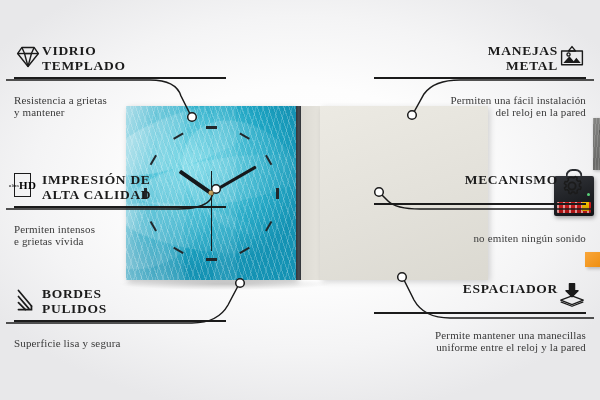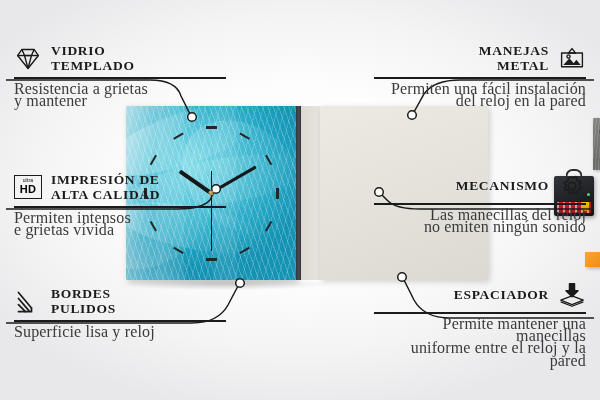--- a/index.html
+++ b/index.html
@@ -106,38 +106,38 @@
   }
   .base-shadow {
     position:absolute; left:120px; top:278px; width:210px; height:12px;
     background:radial-gradient(ellipse at 50% 50%, rgba(0,0,0,.17), rgba(0,0,0,0) 72%);
   }
 
   
   .callout { position:absolute; width:212px; }
   .callout.left  { text-align:left; }
   .callout.right { text-align:right; }
-  .co-head { display:flex; align-items:center; gap:9px; }
+  .co-head { display:flex; align-items:flex-start; }
   .callout.right .co-head { flex-direction:row-reverse; }
   .co-title {
     font-size:13.5px; line-height:14.5px; letter-spacing:.7px;
     color:#1b1b1b; font-weight:700; text-transform:uppercase; flex:1;
   }
   .co-rule { height:1.6px; background:#1b1b1b; margin-top:4px; }
   .co-sub {
-    margin-top:4px; font-size:16px; line-height:12.4px;
+    margin-top:15px; font-size:11px; line-height:12.4px;
     color:#3a3a3a; letter-spacing:.15px;
   }
   .ico { width:28px; height:26px; flex:0 0 28px; display:block; }
   .ico svg { width:100%; height:100%; display:block; }
 
   .hdbox {
-    width:28px; height:24px; border:1.7px solid #1b1b1b;
-    display:flex; flex-direction:column; align-items:center; justify-content:center;
-    font-family:Liberation Sans, sans-serif; line-height:1;
+    width:17px; height:24px; border:1.7px solid #1b1b1b;
+    display:flex; flex-direction:row; align-items:center; justify-content:center;
+    font-family:Liberation Serif, serif; line-height:1;
   }
   .hdbox .u { font-size:5px; letter-spacing:.2px; }
   .hdbox .h { font-size:11px; font-weight:700; letter-spacing:.3px; margin-top:1px; }
 
   
   .links { position:absolute; inset:0; pointer-events:none; }
 </style>
 </head>
 <body>
 
@@ -276,21 +276,21 @@
         </g>
           </svg>
       </span>
       <span class="co-title">
         <span>BORDES</span><br>
         <span>PULIDOS</span>
       </span>
     </div>
     <div class="co-rule"></div>
     <div class="co-sub">
-      <span>Superficie lisa y reloj</span>
+      <span>Superficie lisa y segura</span>
     </div>
   </div>
 
   <div class="callout right" style="left:374px; top:44px;">
     <div class="co-head">
       <span class="ico">
         <svg viewBox="0 0 32 30">
             <g fill="none" stroke="#1b1b1b" stroke-width="1.6" stroke-linejoin="round">
           <path d="M16 3 L12 8 H20 Z"></path>
           <rect x="4" y="8" width="24" height="16"></rect>
@@ -320,21 +320,21 @@
           <circle cx="16" cy="15" r="4.2"></circle>
         </g>
           </svg>
       </span>
       <span class="co-title">
         <span>MECANISMO</span><br>
       </span>
     </div>
     <div class="co-rule"></div>
     <div class="co-sub">
-      <span>Las manecillas del reloj</span><br>
+      <br>
       <span>no emiten ningún sonido</span>
     </div>
   </div>
 
   <div class="callout right" style="left:374px; top:282px;">
     <div class="co-head">
       <span class="ico">
         <svg viewBox="0 0 32 30">
             <g fill="#1b1b1b" stroke="#1b1b1b" stroke-width="1.5" stroke-linejoin="round">
           <path d="M13 2 h6 v8 h4 l-7 7 -7-7 h4 z"></path>

